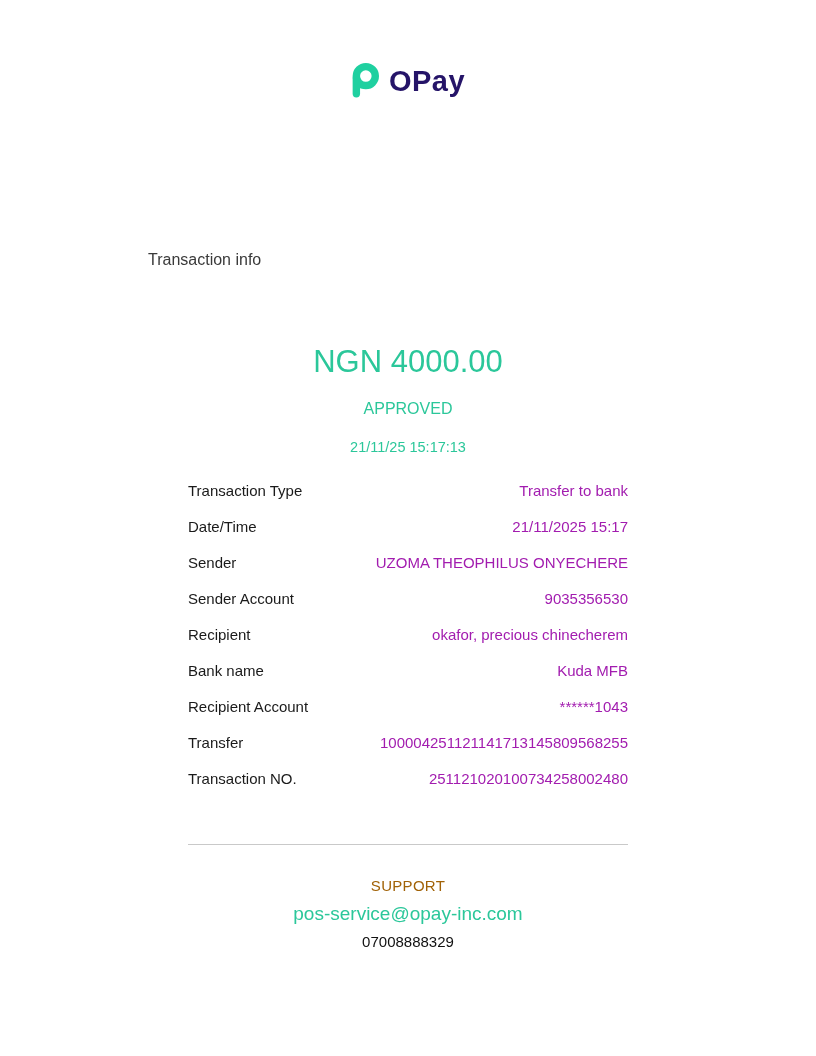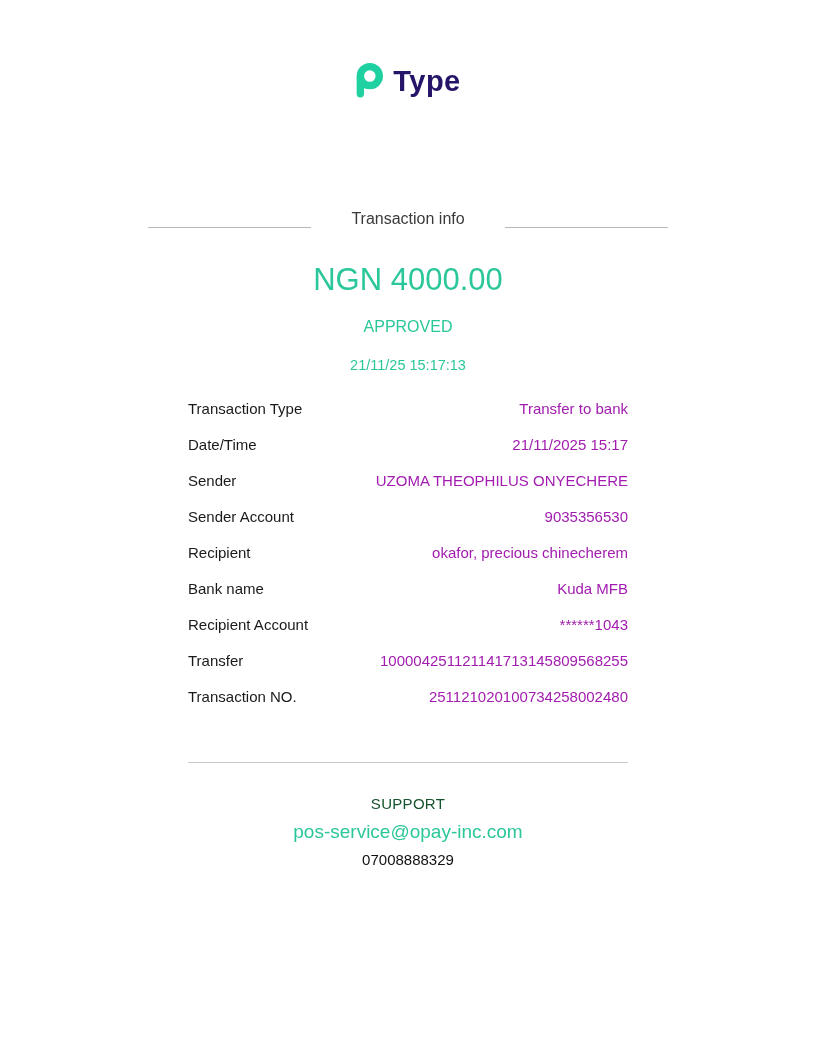--- a/index.html
+++ b/index.html
@@ -29,22 +29,23 @@
     font-weight: 700;
     color: var(--navy, #251468);
     letter-spacing: 0.5px;
   }
 
   
   .section-header {
     margin: 110px auto 0 auto;
     width: 520px;
     display: flex;
-    align-items: flex-end;
+    align-items: flex-start;
     gap: 40px;
+    flex-direction: column;
   }
   .section-header .rule {
     flex: 1;
     height: 0;
     border-top: 1px solid #b8b8b8;
   }
   .section-title {
     font-size: 16px;
     color: #3a3a3a;
     white-space: nowrap;
@@ -91,21 +92,21 @@
     border-top: 1px solid #c9c9c9;
   }
 
   
   .support {
     margin-top: 32px;
     text-align: center;
   }
   .support-title {
     font-size: 15px;
-    color: #14532d;
+    color: #a16207;
     letter-spacing: 0.3px;
   }
   .support-email {
     margin-top: 9px;
     font-size: 19px;
     color: var(--accent, #2bc79a);
     text-decoration: none;
     display: inline-block;
   }
   .support-phone {
@@ -117,21 +118,21 @@
 </head>
 <body>
 
 <div class="page">
 
   <div class="logo-row">
     <svg class="logo-icon" viewBox="0 0 34 44" aria-hidden="true">
       <circle cx="18" cy="16" r="11.5" fill="none" stroke="var(--logo-teal, #1fd0a0)" stroke-width="9"></circle>
       <rect x="2" y="14" width="9" height="28" rx="4.5" fill="var(--logo-teal, #1fd0a0)"></rect>
     </svg>
-    <span class="wordmark">Type</span>
+    <span class="wordmark">OPay</span>
   </div>
 
   <div class="section-header">
     <span class="rule"></span>
     <span class="section-title">Transaction info</span>
     <span class="rule"></span>
   </div>
 
   <div class="amount">NGN 4000.00</div>
   <div class="status">APPROVED</div>

